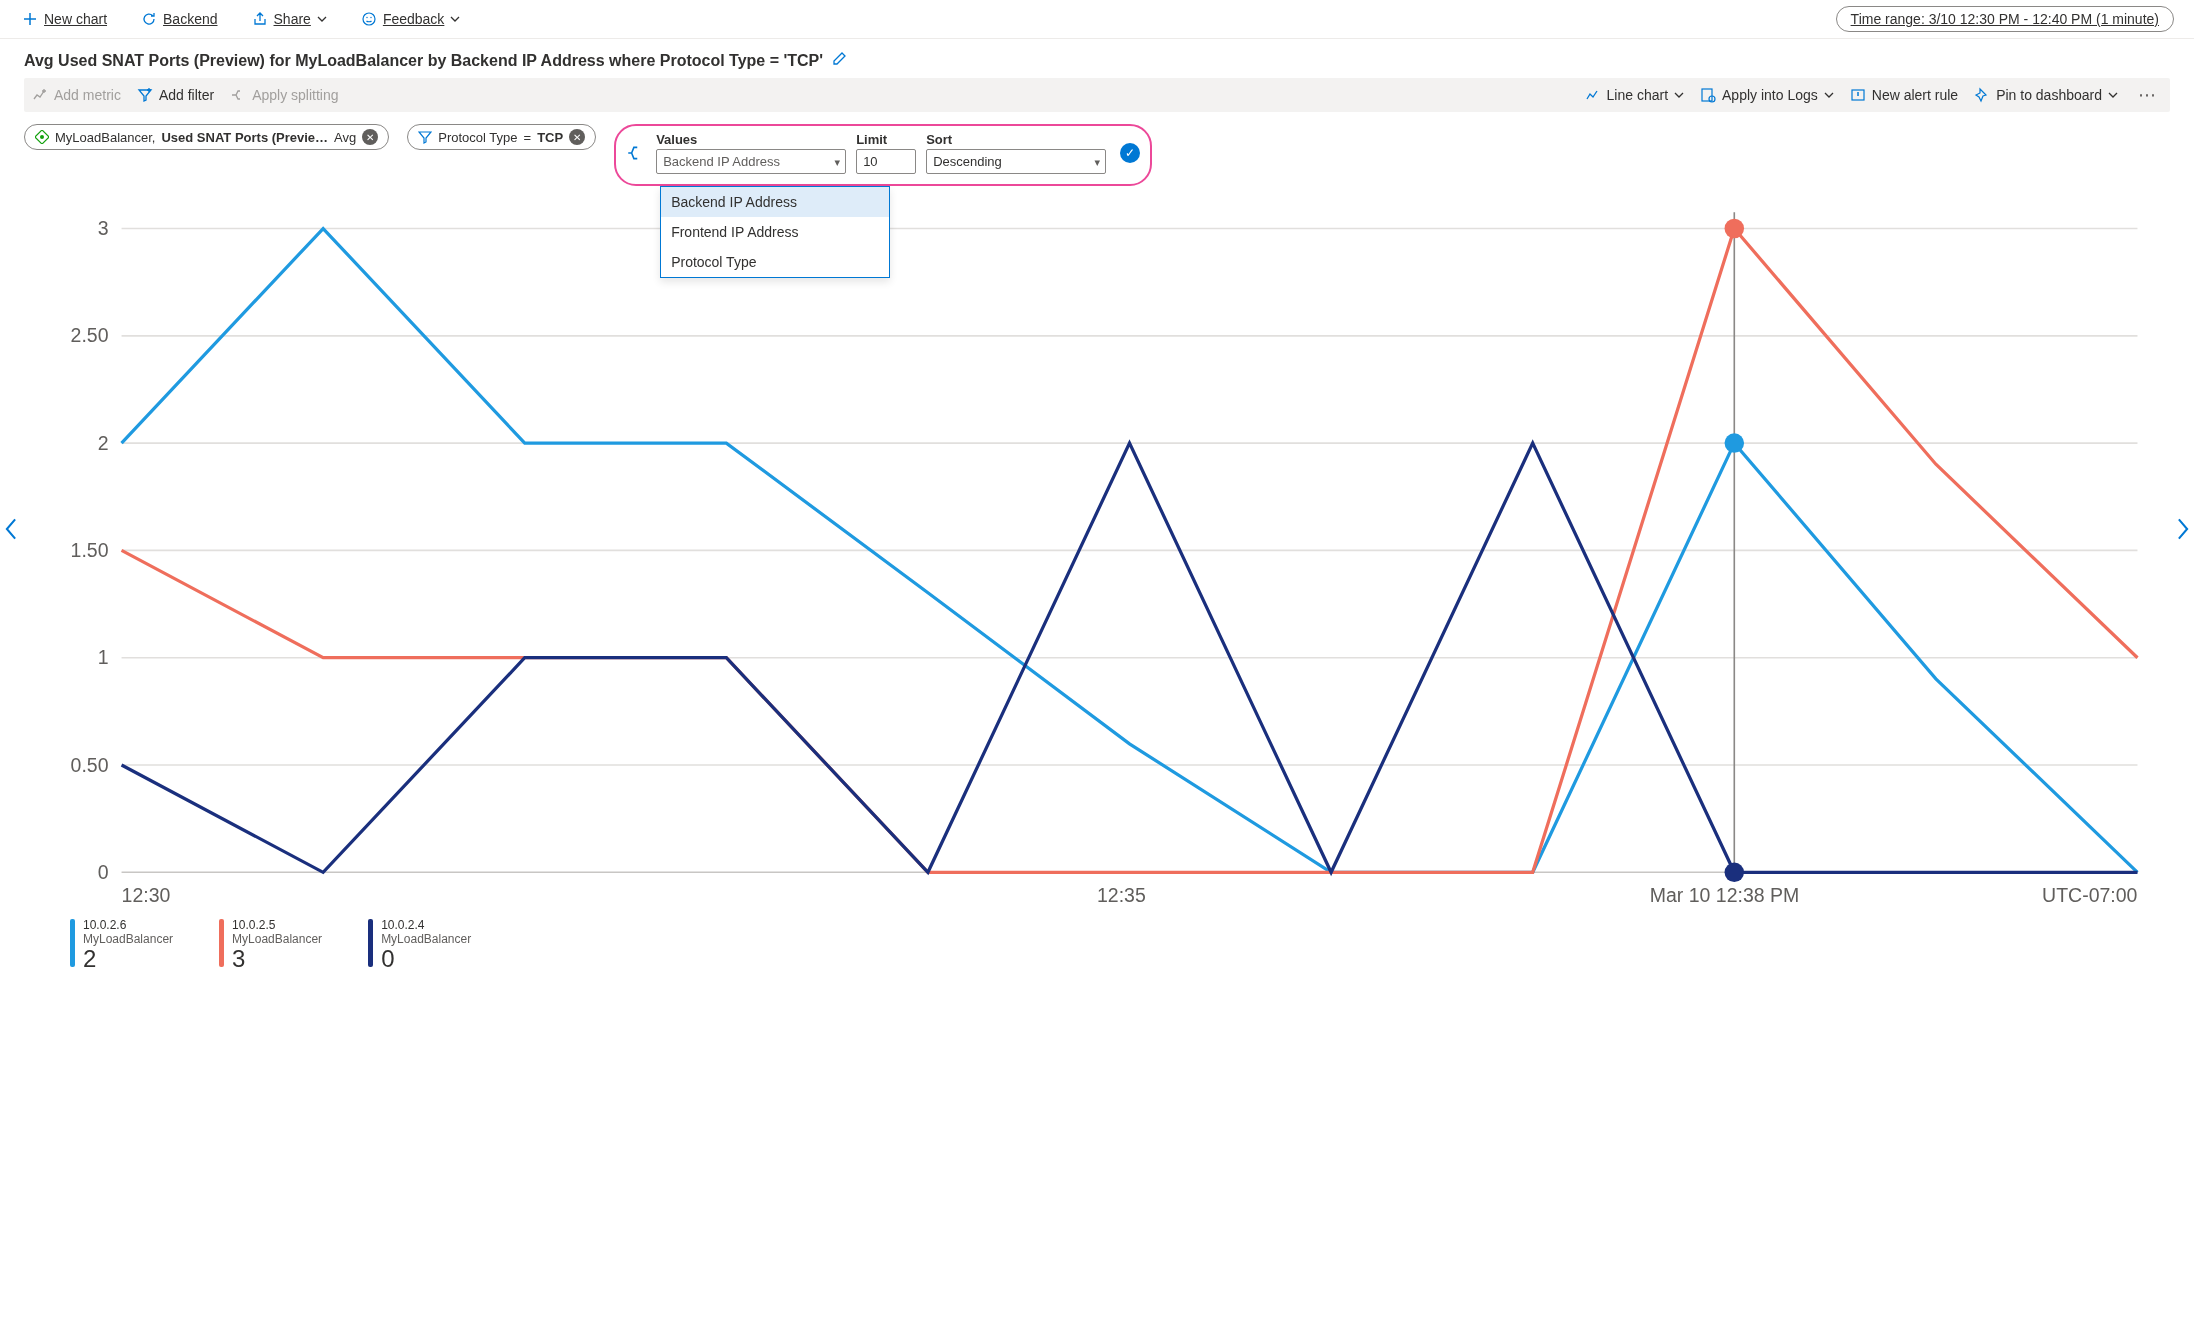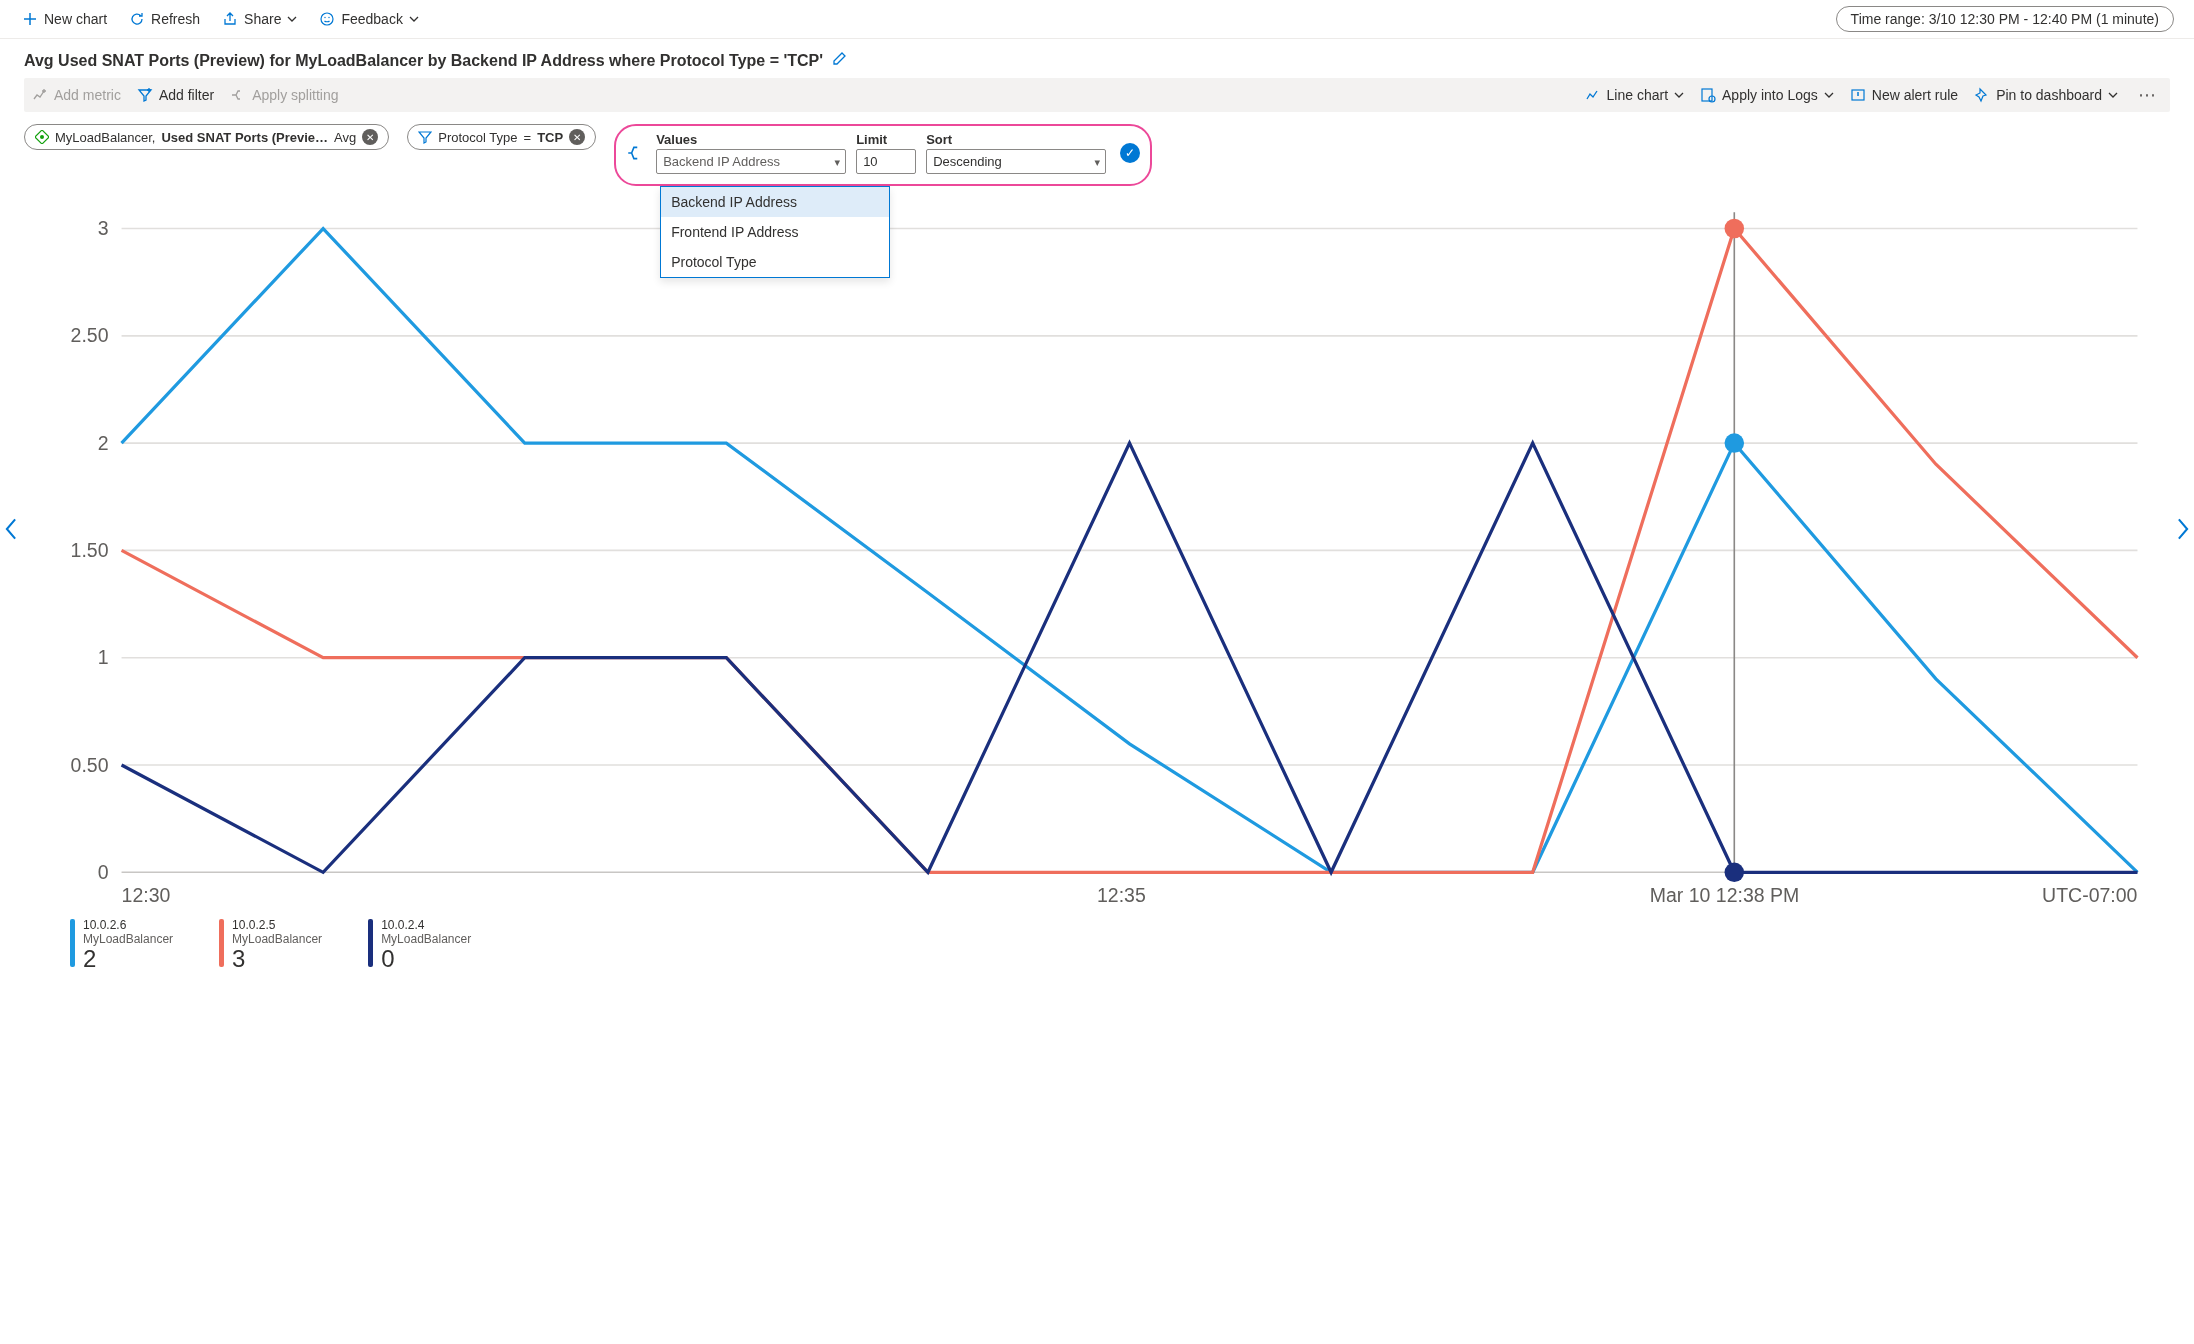--- a/index.html
+++ b/index.html
@@ -8,21 +8,22 @@
     font-family: "Segoe UI", -apple-system, BlinkMacSystemFont, sans-serif;
     font-size: 13px;
     color: #323130;
     background: #fff;
   }
   .toolbar {
     display: flex;
     align-items: center;
     padding: 6px 20px;
     border-bottom: 1px solid #edebe9;
-    gap: 18px;
+    gap: 30px;
+    text-decoration: underline;
   }
   .toolbar .spacer { flex: 1; }
   .tb-btn {
     display: inline-flex;
     align-items: center;
     gap: 6px;
     cursor: pointer;
     padding: 4px 2px;
     font-size: 14px;
   }
@@ -146,21 +147,21 @@
   <div class="tb-btn">
     <svg width="16" height="16" viewBox="0 0 16 16">
         <path d="M8 2v12M2 8h12" stroke="#0078d4" stroke-width="1.5"></path>
       </svg>
     <span>New chart</span>
   </div>
   <div class="tb-btn">
     <svg width="16" height="16" viewBox="0 0 16 16">
         <path d="M13 8a5 5 0 1 1-1.5-3.5M13 2v3h-3" fill="none" stroke="#0078d4" stroke-width="1.3"></path>
       </svg>
-    <span>Refresh</span>
+    <span>Backend</span>
   </div>
   <div class="tb-btn">
     <svg width="16" height="16" viewBox="0 0 16 16">
         <path d="M3 8v5h10V8M8 2v8M5 5l3-3 3 3" fill="none" stroke="#0078d4" stroke-width="1.3"></path>
       </svg>
     <span>Share</span>
     <svg width="10" height="10" viewBox="0 0 10 10">
         <path d="M1 3l4 4 4-4" fill="none" stroke="#323130" stroke-width="1.3"></path>
       </svg>
   </div>

